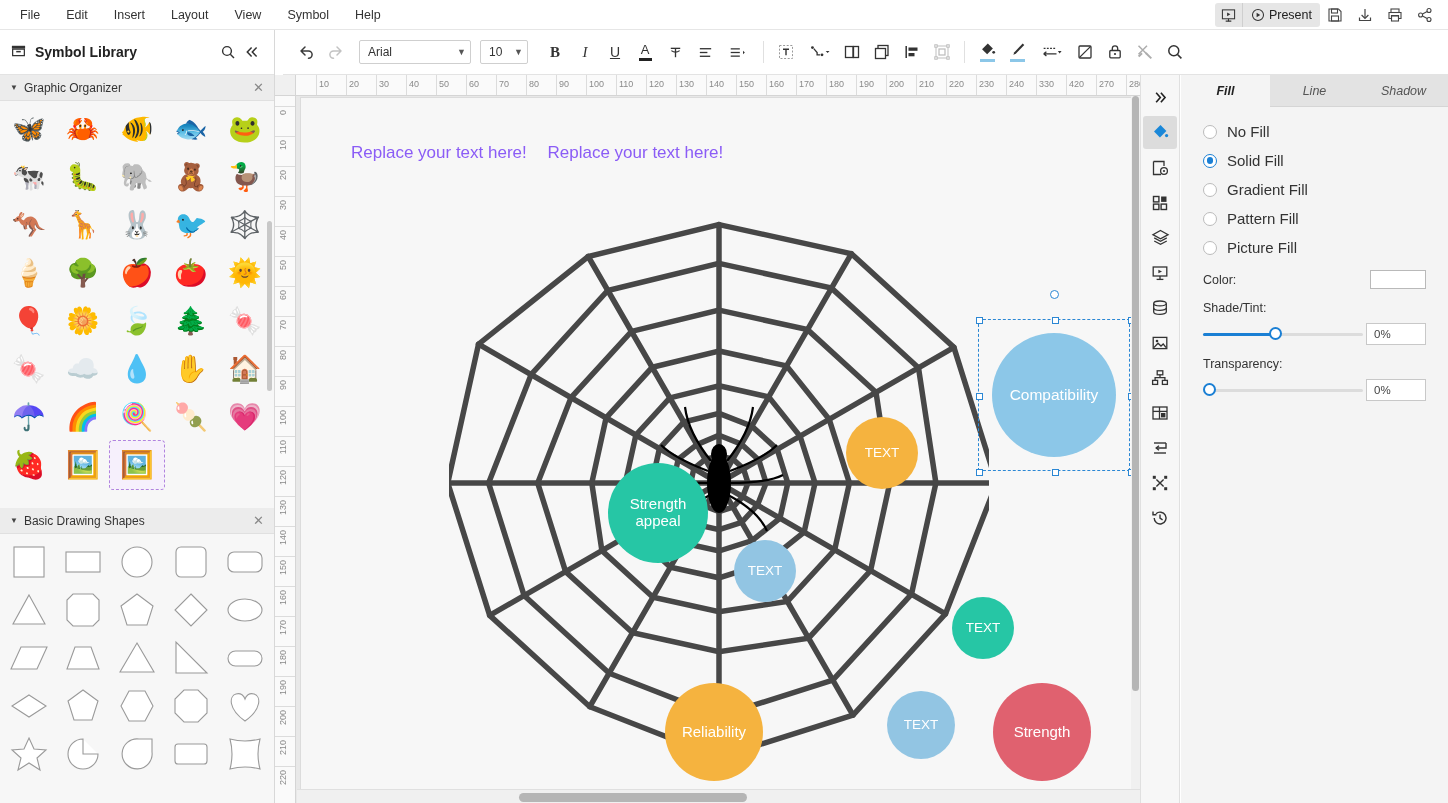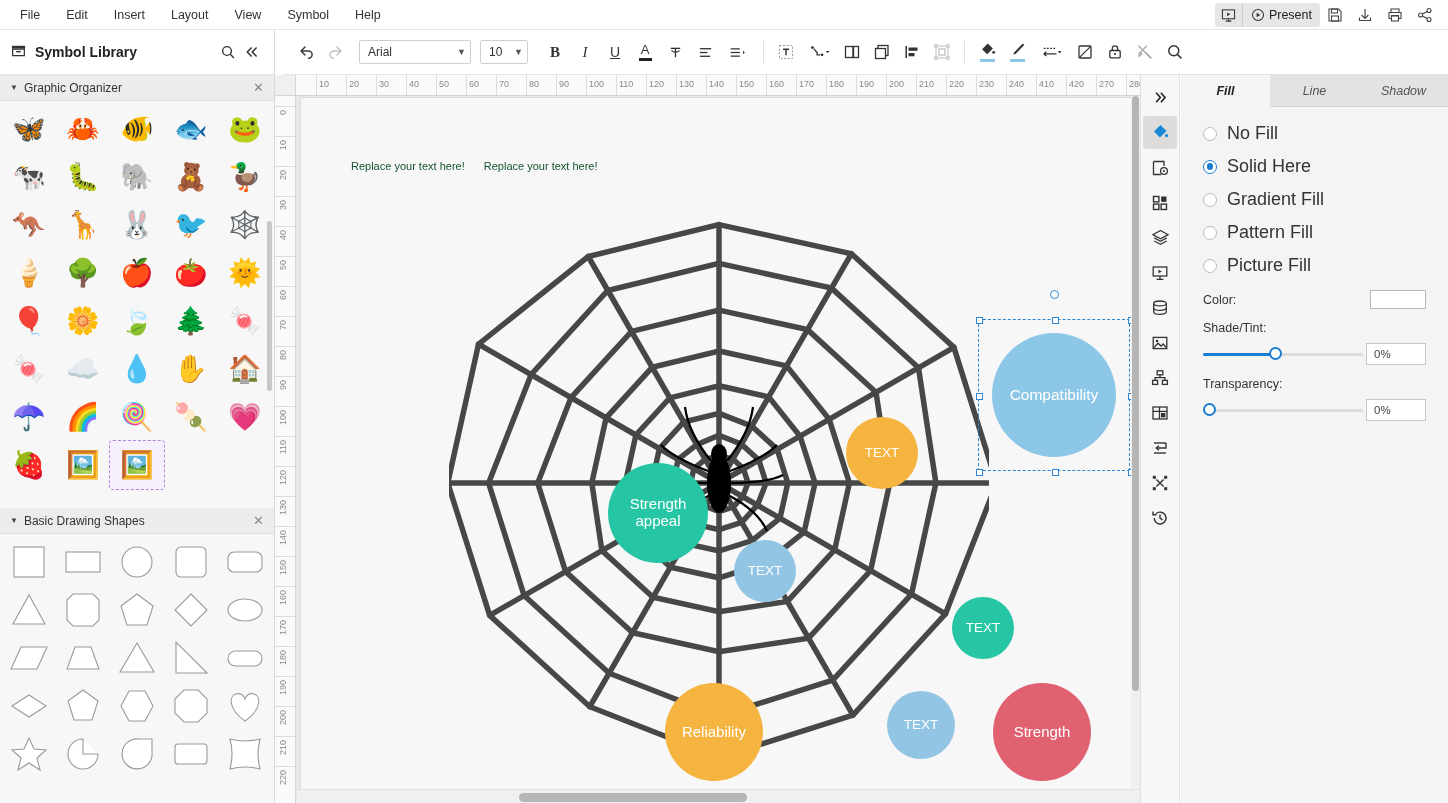--- a/index.html
+++ b/index.html
@@ -132,21 +132,21 @@
 
   .page {
     position: absolute; top: 22px; left: 25px; width: 836px; height: 728px;
     background: #f7f7f7; border: 1px solid #dcdcdc;
   }
   .canvas-title {
     position: absolute; left: 50px; top: 22px; font-size: 30px; font-weight: bold;
     color: #484848; letter-spacing: -0.3px;
   }
   .canvas-sub {
-    position: absolute; left: 50px; top: 62px; font-size: 11px; color: #14532d;
+    position: absolute; left: 50px; top: 45px; font-size: 17px; color: #8b5cf6;
   }
   .canvas-sub span { margin-right: 16px; }
 
   .web-svg { position: absolute; left: 148px; top: 85px; }
 
   .node {
     position: absolute; border-radius: 50%; display: flex;
     align-items: center; justify-content: center; text-align: center;
     color: #fff; line-height: 1.12; cursor: pointer;
   }
@@ -209,21 +209,21 @@
   .radio-row { display: flex; align-items: center; margin-bottom: 12px; cursor: pointer; }
   .radio {
     width: 14px; height: 14px; border-radius: 50%; border: 1px solid #bbb;
     background: #fff; margin-right: 10px; flex: none; position: relative;
   }
   .radio.on { border: 1.6px solid #1a7fd4; }
   .radio.on::after {
     content: ''; position: absolute; left: 2.7px; top: 2.7px;
     width: 6.6px; height: 6.6px; border-radius: 50%; background: #1a7fd4;
   }
-  .radio-row .lbl { font-size: 18px; color: #333; }
+  .radio-row .lbl { font-size: 15px; color: #333; }
 
   .prop-label { font-size: 12.5px; color: #333; margin: 12px 0 8px 0; }
   .color-row { display: flex; align-items: center; justify-content: space-between; margin-top: 14px; }
   .color-swatch {
     width: 56px; height: 19px; border: 1px solid #b9b9b9; background: #fff;
     padding: 1px; cursor: pointer;
   }
   .color-swatch .inner { width: 100%; height: 100%; }
 
   .slider-row { display: flex; align-items: center; justify-content: space-between; margin-top: 6px; }
@@ -718,21 +718,21 @@
         <div class="rtick" style="left: 614px; top: 4px;">200</div>
         <div class="rline-h" style="left: 641px;"></div>
         <div class="rtick" style="left: 644px; top: 4px;">210</div>
         <div class="rline-h" style="left: 671px;"></div>
         <div class="rtick" style="left: 674px; top: 4px;">220</div>
         <div class="rline-h" style="left: 701px;"></div>
         <div class="rtick" style="left: 704px; top: 4px;">230</div>
         <div class="rline-h" style="left: 731px;"></div>
         <div class="rtick" style="left: 734px; top: 4px;">240</div>
         <div class="rline-h" style="left: 761px;"></div>
-        <div class="rtick" style="left: 764px; top: 4px;">410</div>
+        <div class="rtick" style="left: 764px; top: 4px;">330</div>
         <div class="rline-h" style="left: 791px;"></div>
         <div class="rtick" style="left: 794px; top: 4px;">420</div>
         <div class="rline-h" style="left: 821px;"></div>
         <div class="rtick" style="left: 824px; top: 4px;">270</div>
         <div class="rline-h" style="left: 851px;"></div>
         <div class="rtick" style="left: 854px; top: 4px;">280</div>
       </div>
     <div class="ruler-v" id="rulerV">
         <div class="rline-v" style="top: 10px;"></div>
         <div class="rtick" style="top: 14px; left: 3px; writing-mode: vertical-rl; transform: rotate(180deg);">0</div>
@@ -980,21 +980,21 @@
       <div class="prop-tab">Line</div>
       <div class="prop-tab">Shadow</div>
     </div>
     <div class="prop-body">
       <div class="radio-row">
         <span class="radio"></span>
         <span class="lbl">No Fill</span>
       </div>
       <div class="radio-row">
         <span class="radio on"></span>
-        <span class="lbl">Solid Here</span>
+        <span class="lbl">Solid Fill</span>
       </div>
       <div class="radio-row">
         <span class="radio"></span>
         <span class="lbl">Gradient Fill</span>
       </div>
       <div class="radio-row">
         <span class="radio"></span>
         <span class="lbl">Pattern Fill</span>
       </div>
       <div class="radio-row">

